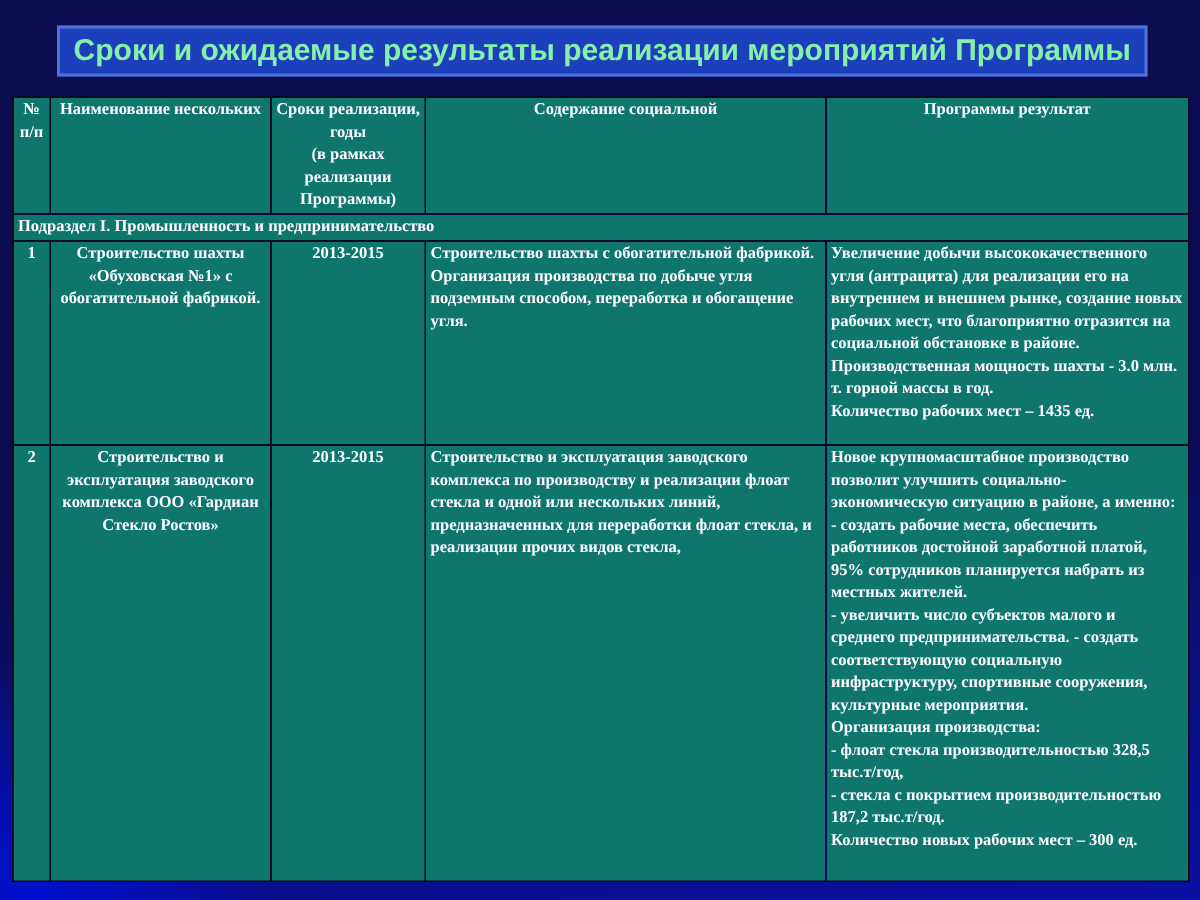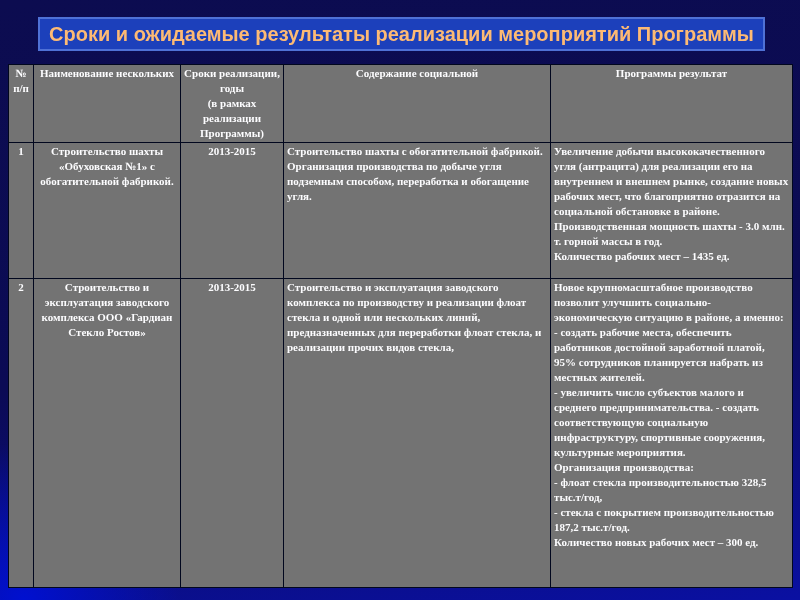--- a/index.html
+++ b/index.html
@@ -12,31 +12,31 @@
   }
 
   .title-box {
     position: absolute; left: 38px; top: 17px; width: 727px; height: 34px;
     box-sizing: border-box;
     background: #1c40bb;
     border: 2px solid #4f71d6;
     display: flex; align-items: center; justify-content: center;
   }
   .title-box .title-text {
-    color: #fdba74; font-family: "Liberation Sans", sans-serif;
+    color: #86efac; font-family: "Liberation Sans", sans-serif;
     font-weight: bold; font-size: 20px; white-space: nowrap; letter-spacing: 0px;
   }
 
   .tbl-wrap { position: absolute; left: 8px; top: 64px; width: 784px; height: 524px; }
   table.results {
     width: 784px; height: 524px; table-layout: fixed; border-collapse: collapse;
     border: 1px solid #01071e;
   }
   table.results td {
-    background: #737373; color: #fdfdff;
+    background: #0f766e; color: #fdfdff;
     border: 1px solid #01071e;
     font-weight: bold; font-size: 11px; line-height: 15px;
     padding: 1px 3px; vertical-align: top; overflow: hidden;
   }
   td.hdr { text-align: center; font-size: 11px; }
   td.hdr-mid { vertical-align: middle; }
   td.center { text-align: center; }
   td.preline { white-space: pre-line; }
   tr.header-row { height: 78px; }
   tr.section-row { height: 16px; }
@@ -64,20 +64,23 @@
         <td class="hdr preline">№ п/п</td>
         <td class="hdr">Наименование нескольких</td>
         <td class="hdr preline">Сроки реализации,
 годы
 (в рамках
 реализации
 Программы)</td>
         <td class="hdr hdr-mid">Содержание социальной</td>
         <td class="hdr hdr-mid">Программы результат</td>
       </tr>
+      <tr class="section-row">
+        <td class="section-cell" colspan="5">Подраздел I. Промышленность и предпринимательство</td>
+      </tr>
       <tr class="data-row-1">
         <td class="center">1</td>
         <td class="center">Строительство шахты «Обуховская №1» с обогатительной фабрикой.</td>
         <td class="center">2013-2015</td>
         <td class="preline">Строительство шахты с обогатительной фабрикой. Организация производства по добыче угля подземным способом, переработка и обогащение угля.</td>
         <td class="preline">Увеличение добычи высококачественного угля (антрацита) для реализации его на внутреннем и внешнем рынке, создание новых рабочих мест, что благоприятно отразится на социальной обстановке в районе.
 Производственная мощность шахты - 3.0 млн. т. горной массы в год.
 Количество рабочих мест – 1435 ед.</td>
       </tr>
       <tr class="data-row-2">

